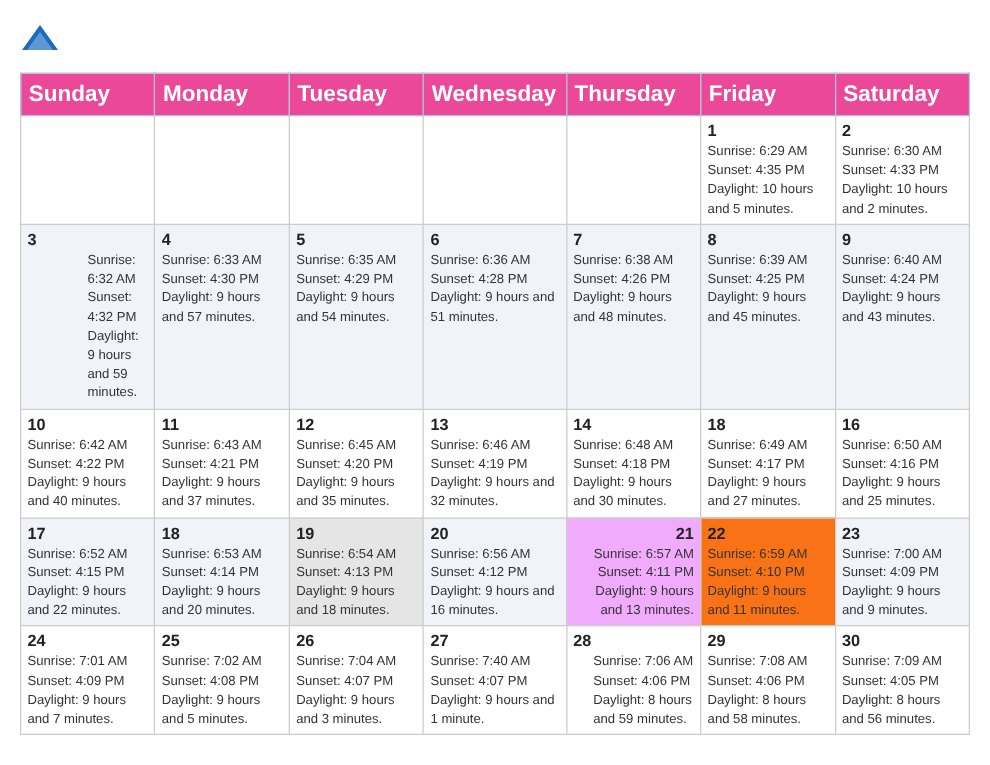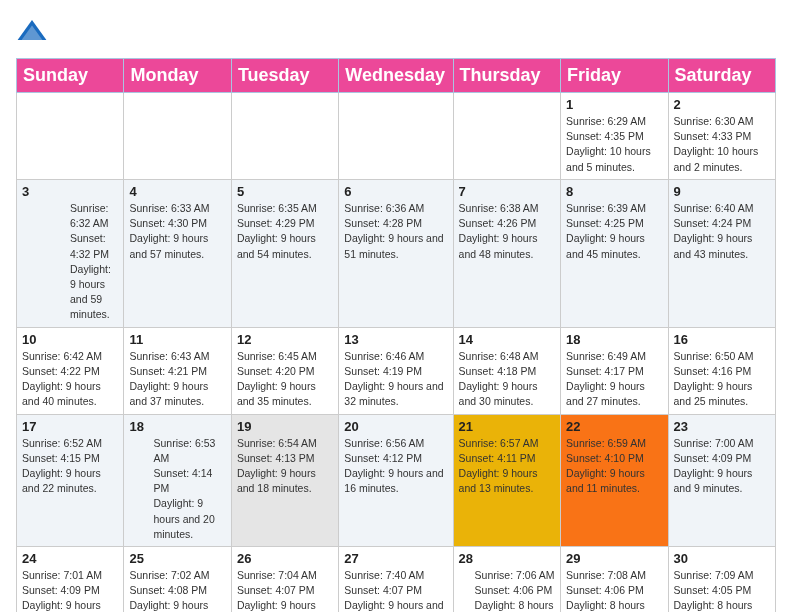--- a/index.html
+++ b/index.html
@@ -227,37 +227,37 @@
       </tr>
       <tr>
         <td style="background: rgb(240, 244, 248);">
           <span class="day-num">17</span>
           <div class="day-detail" style="white-space: pre-line;">Sunrise: 6:52 AM
 Sunset: 4:15 PM
 Daylight: 9 hours and 22 minutes.</div>
         </td>
         <td style="background: rgb(240, 244, 248);">
           <span class="day-num">18</span>
-          <div class="day-detail" style="white-space: pre-line; margin-left: 24px;">Sunrise: 6:53 AM
+          <div class="day-detail" style="white-space: pre-line;">Sunrise: 6:53 AM
 Sunset: 4:14 PM
 Daylight: 9 hours and 20 minutes.</div>
         </td>
         <td style="background: #e5e5e5;">
           <span class="day-num">19</span>
           <div class="day-detail" style="white-space: pre-line;">Sunrise: 6:54 AM
 Sunset: 4:13 PM
 Daylight: 9 hours and 18 minutes.</div>
         </td>
         <td style="background: rgb(240, 244, 248);">
           <span class="day-num">20</span>
           <div class="day-detail" style="white-space: pre-line;">Sunrise: 6:56 AM
 Sunset: 4:12 PM
 Daylight: 9 hours and 16 minutes.</div>
         </td>
-        <td style="background: #eab308;">
+        <td style="background: #f0abfc; text-align: right;">
           <span class="day-num">21</span>
           <div class="day-detail" style="white-space: pre-line;">Sunrise: 6:57 AM
 Sunset: 4:11 PM
 Daylight: 9 hours and 13 minutes.</div>
         </td>
         <td style="background: #f97316;">
           <span class="day-num">22</span>
           <div class="day-detail" style="white-space: pre-line;">Sunrise: 6:59 AM
 Sunset: 4:10 PM
 Daylight: 9 hours and 11 minutes.</div>

